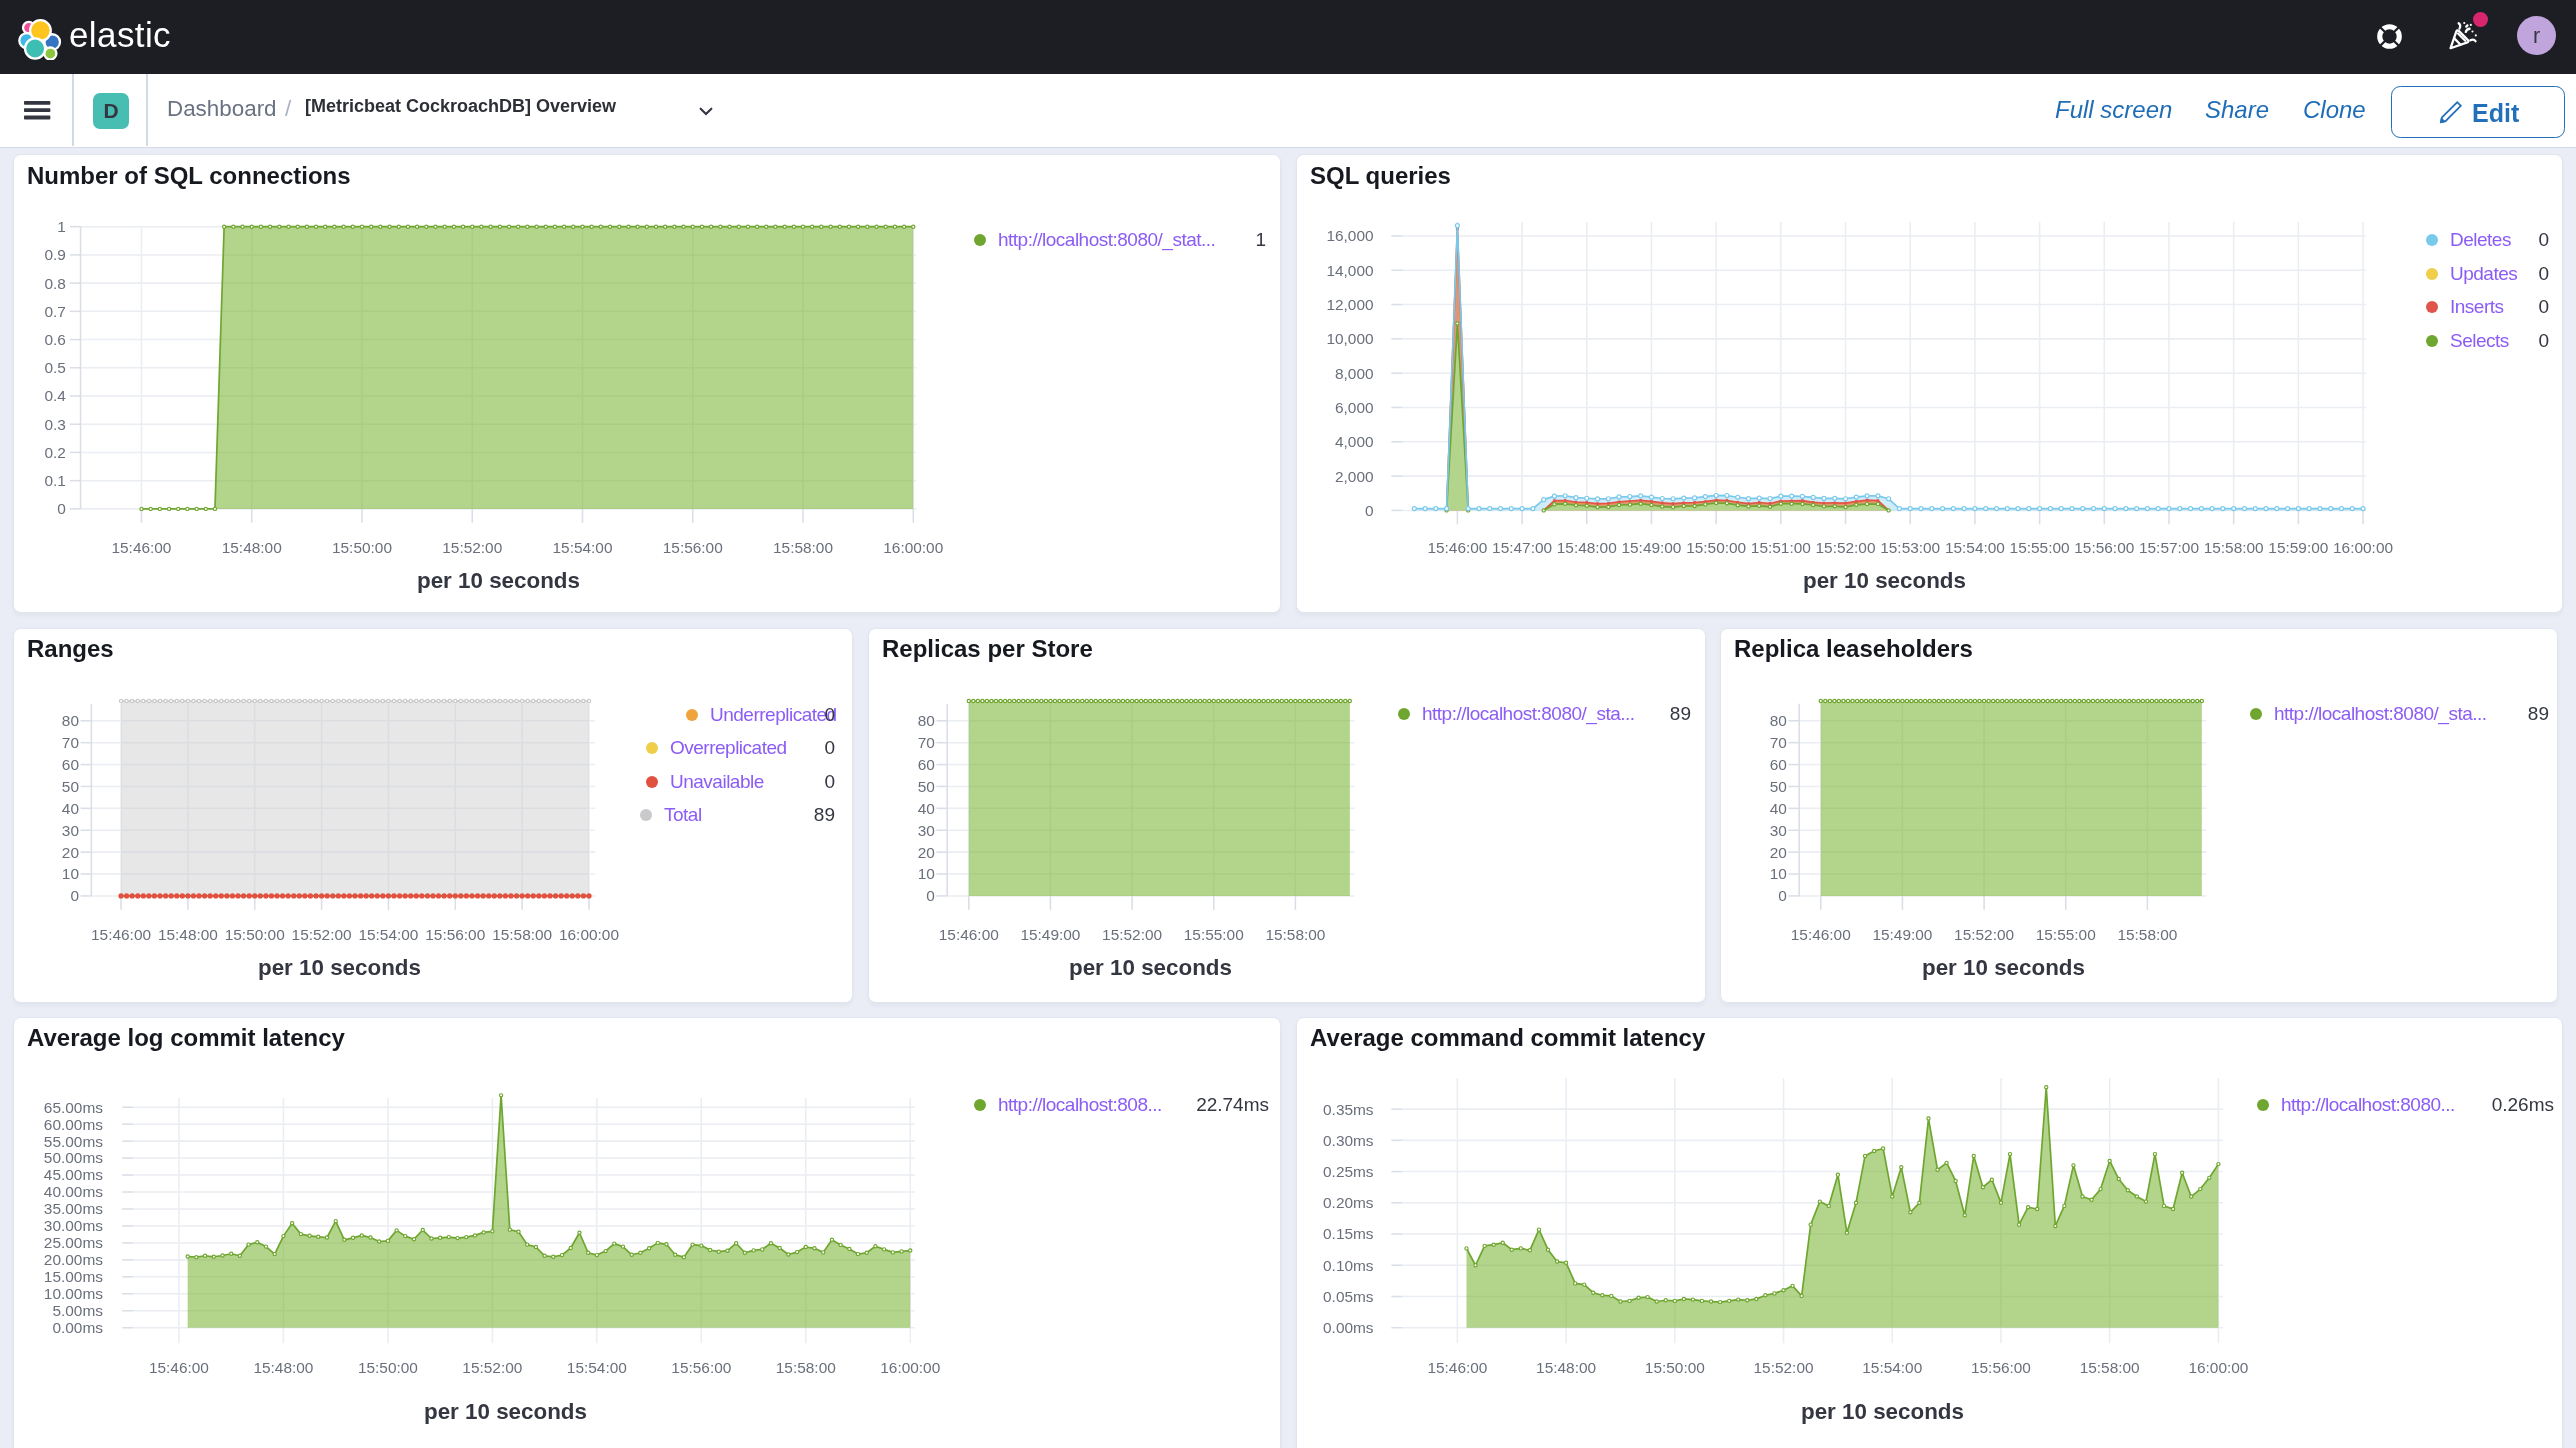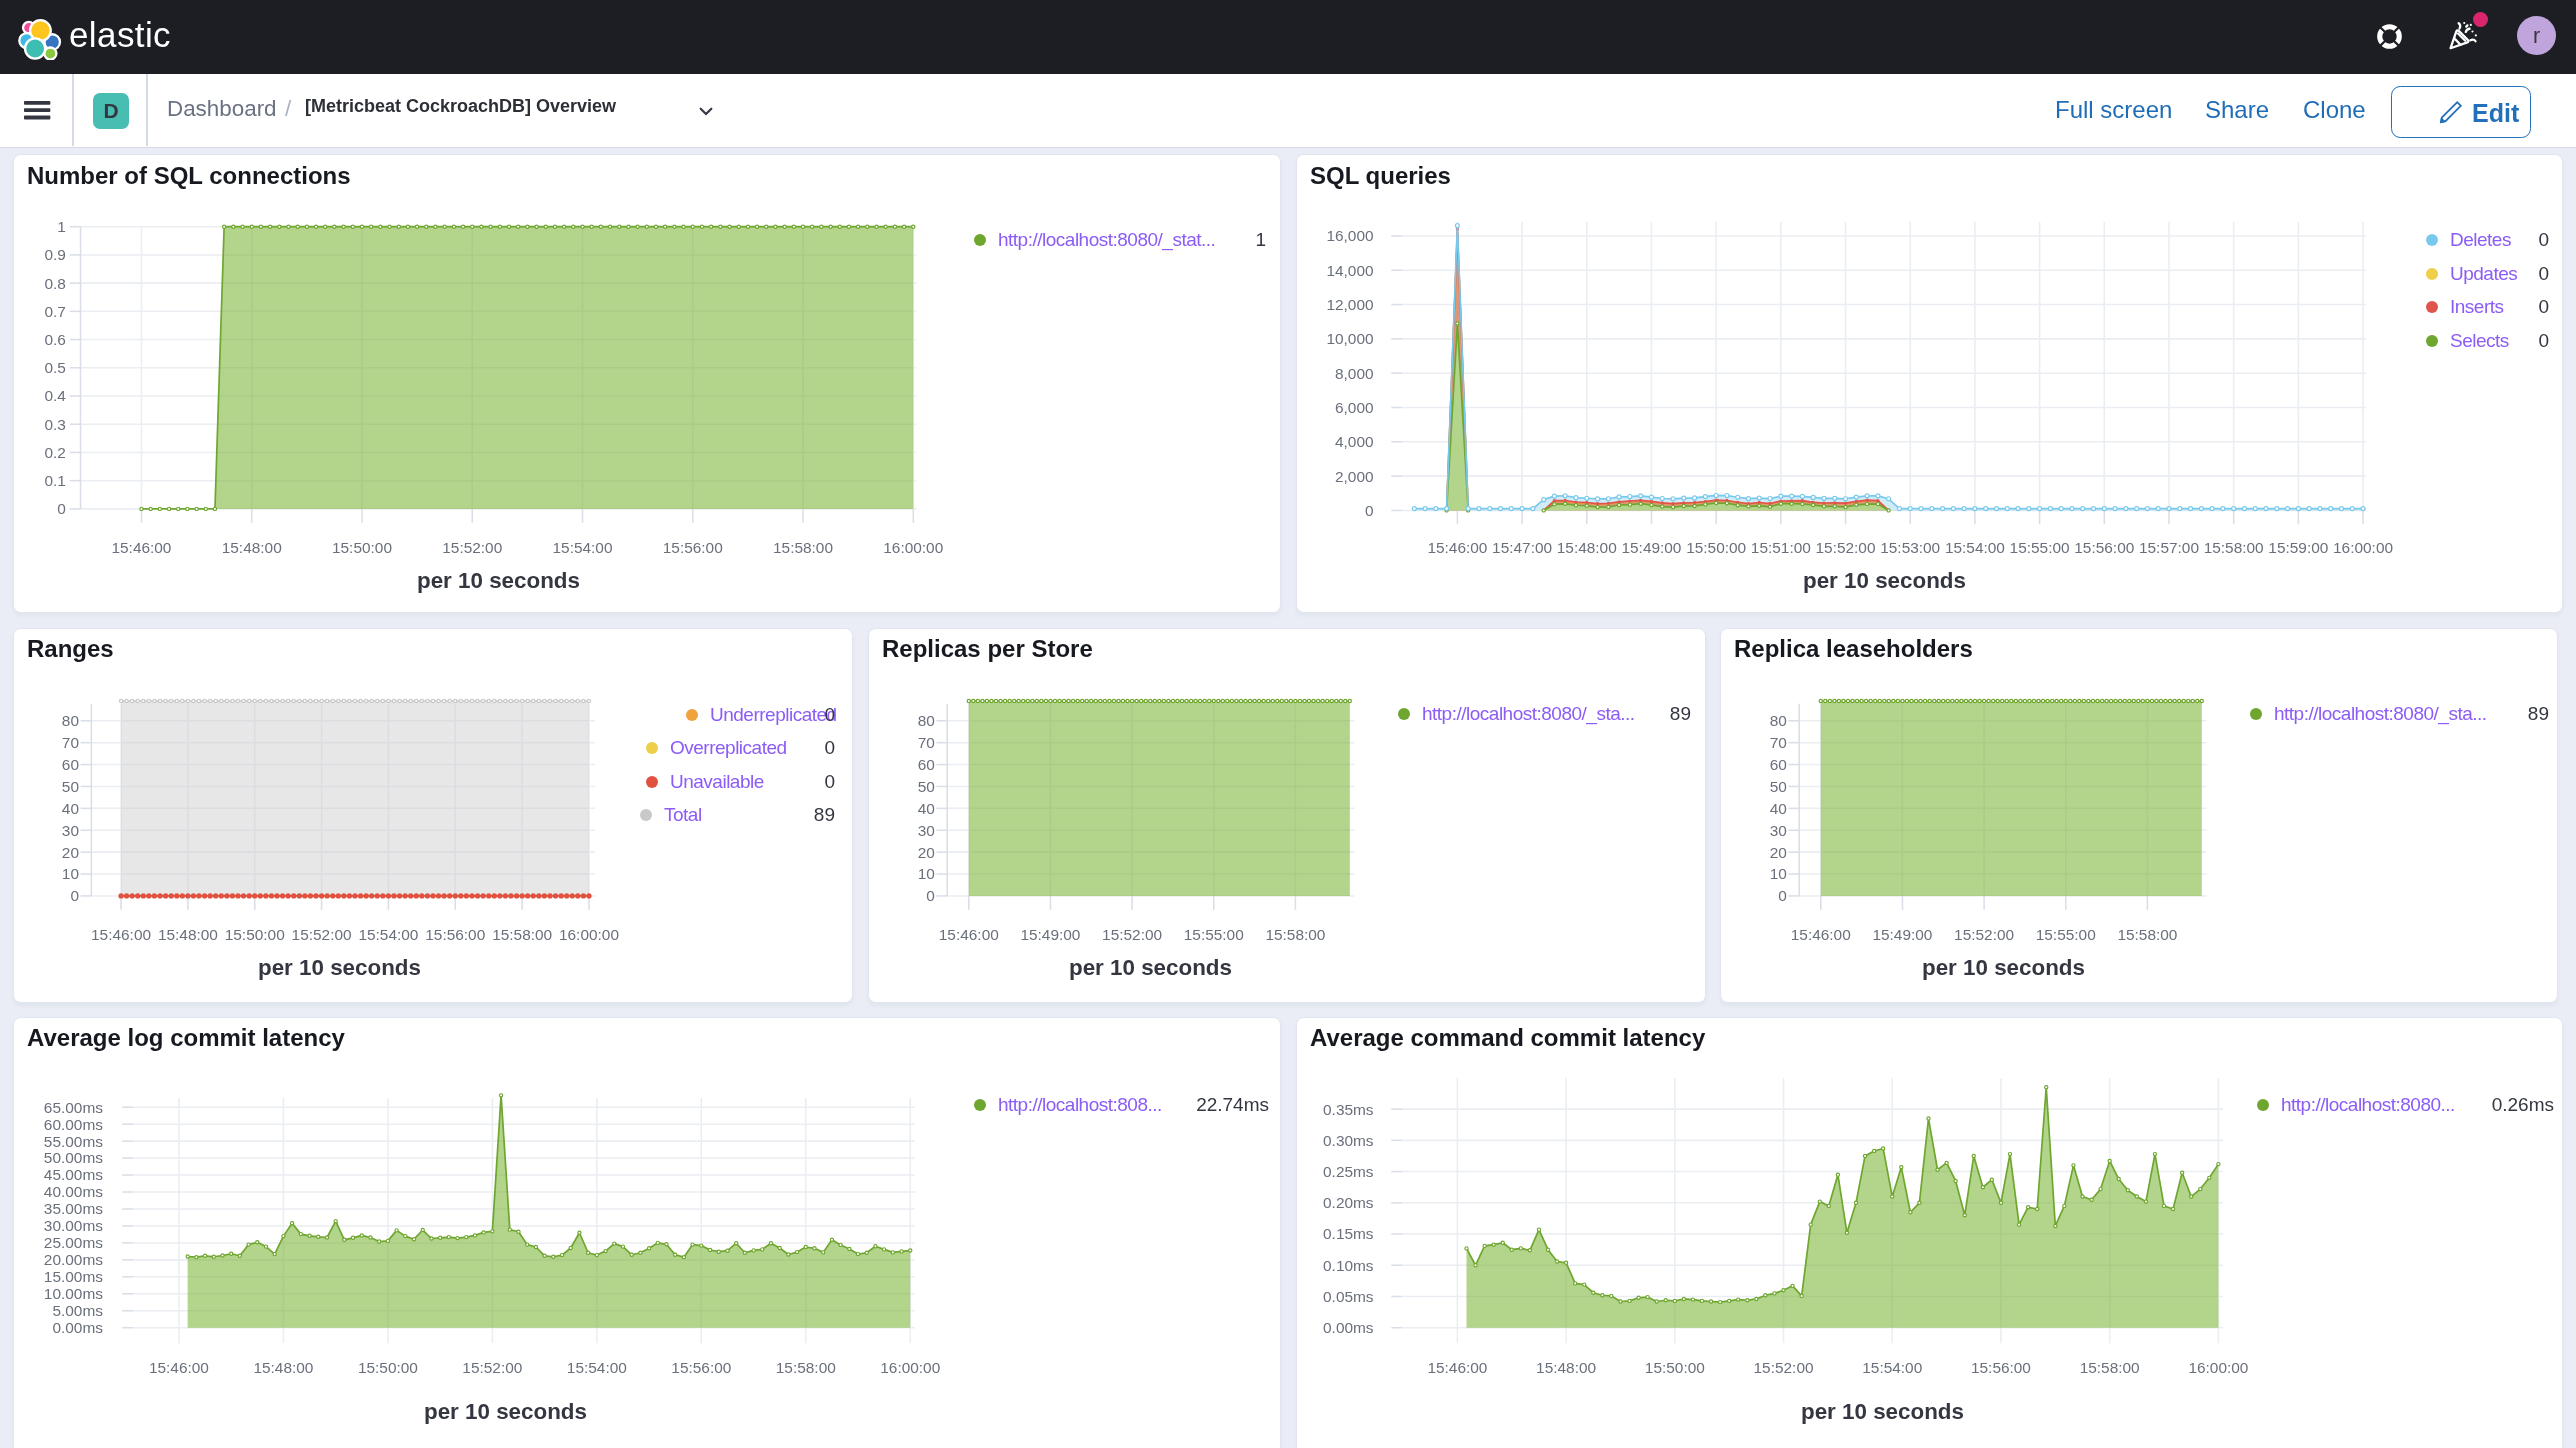--- a/index.html
+++ b/index.html
@@ -7,22 +7,22 @@
 #search { position:absolute; left:962px; top:11.6px; width:615px; height:46px; border:1.5px solid #53565F; border-radius:5.4px; }
 #search span { position:absolute; left:49px; top:10px; font-size:23px; color:#7E8594; }
 #badge-dot { position:absolute; left:2473px; top:11.6px; width:15.4px; height:15.4px; border-radius:50%; background:#D9256D; }
 #avatar { position:absolute; left:2517px; top:16px; width:39px; height:39px; border-radius:50%; background:#C0A4DC; color:#343741; font-size:21.6px; text-align:center; line-height:39px; }
 #nav { position:absolute; left:0; top:74px; width:2576px; height:74px; background:#fff; border-bottom:1.5px solid #D3DAE6; }
 .vdiv { position:absolute; top:0; width:1.5px; height:72px; background:#D3DAE6; }
 #dbadge { position:absolute; left:93px; top:18.5px; width:36px; height:36px; background:#48BDB2; border-radius:7px; color:#343741; font-size:21px; font-weight:bold; text-align:center; line-height:36px; }
 #crumb { position:absolute; left:167px; top:22.4px; font-size:22.4px; color:#6A7181; }
 #crumbsep { position:absolute; left:285px; top:22.4px; font-size:22.4px; color:#A9B2C1; }
 #crumbtitle { position:absolute; left:305px; top:21.6px; font-size:18px; font-weight:bold; color:#2C2F36; }
-.navlink { position:absolute; top:21.6px; font-size:24px; font-weight:500; color:#1F6DB6; }
-#editbtn { position:absolute; left:2391px; top:12.3px; width:140px; height:52px; border:1.5px solid #2370BA; border-radius:9.3px; }
+.navlink { position:absolute; top:21.6px; font-size:24px; font-weight:500; color:#1F6DB6;font-style:italic; }
+#editbtn { position:absolute; left:2391px; top:12.3px; width:174px; height:52px; border:1.5px solid #2370BA; border-radius:9.3px; }
 #editbtn span { position:absolute; left:80px; top:11.6px; font-size:25px; font-weight:600; color:#2370BA; }
 .panel { position:absolute; background:#fff; border:1.5px solid #E0E5F0; border-radius:7.7px; box-shadow:0 2.3px 3.9px rgba(60,70,100,0.05); }
 .title { position:absolute; font-size:24px; font-weight:bold; color:#16191F; line-height:31px; }
 .charts { position:absolute; left:0; top:0; }
 .leg { position:absolute; font-size:19px; letter-spacing:-0.5px; color:#8b5cf6; line-height:29px; white-space:nowrap; }
 .leg .dot { position:absolute; top:8.5px; width:12.3px; height:12.3px; border-radius:50%; }
 .legv { position:absolute; font-size:19px; color:#343741; line-height:29px; text-align:right; }
 .p10s { position:absolute; font-size:22.4px; font-weight:bold; color:#343741; text-align:center; line-height:31px; }
 </style></head>
 <body>

